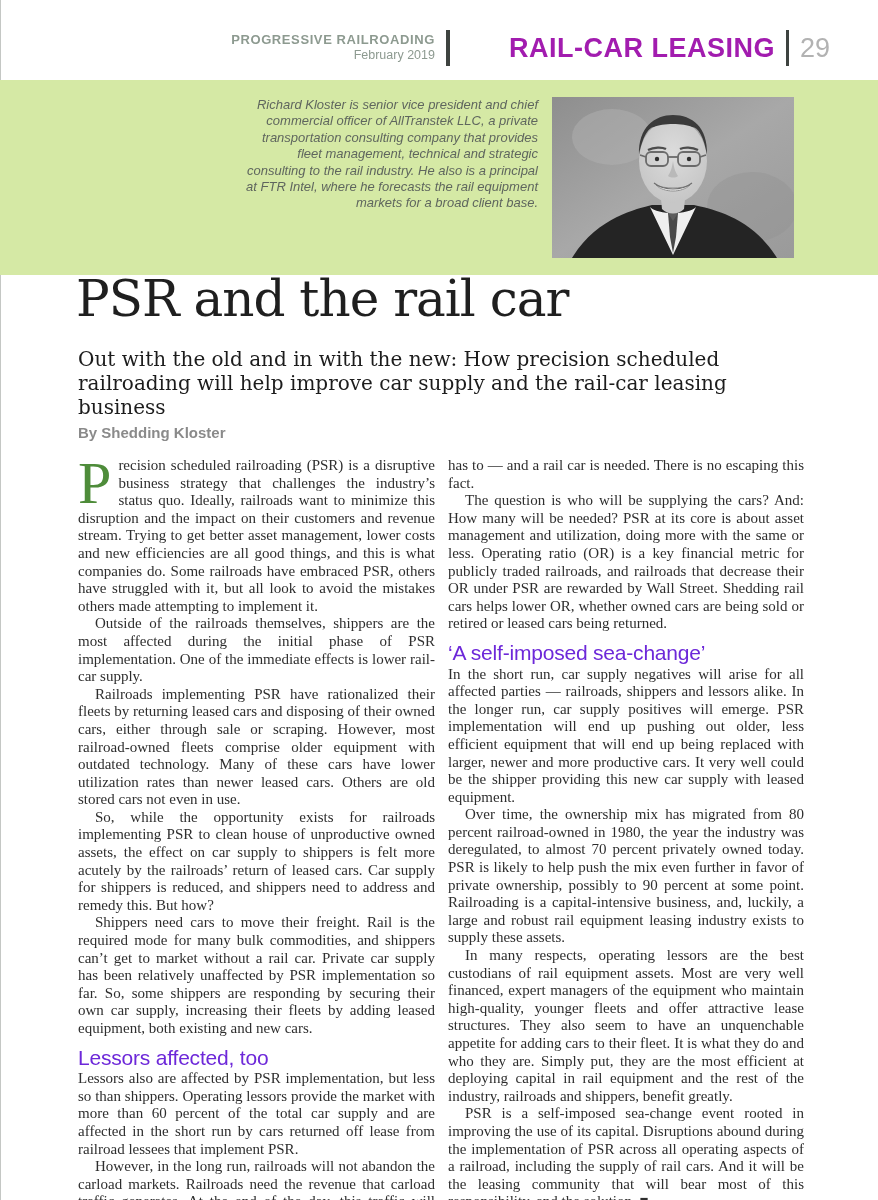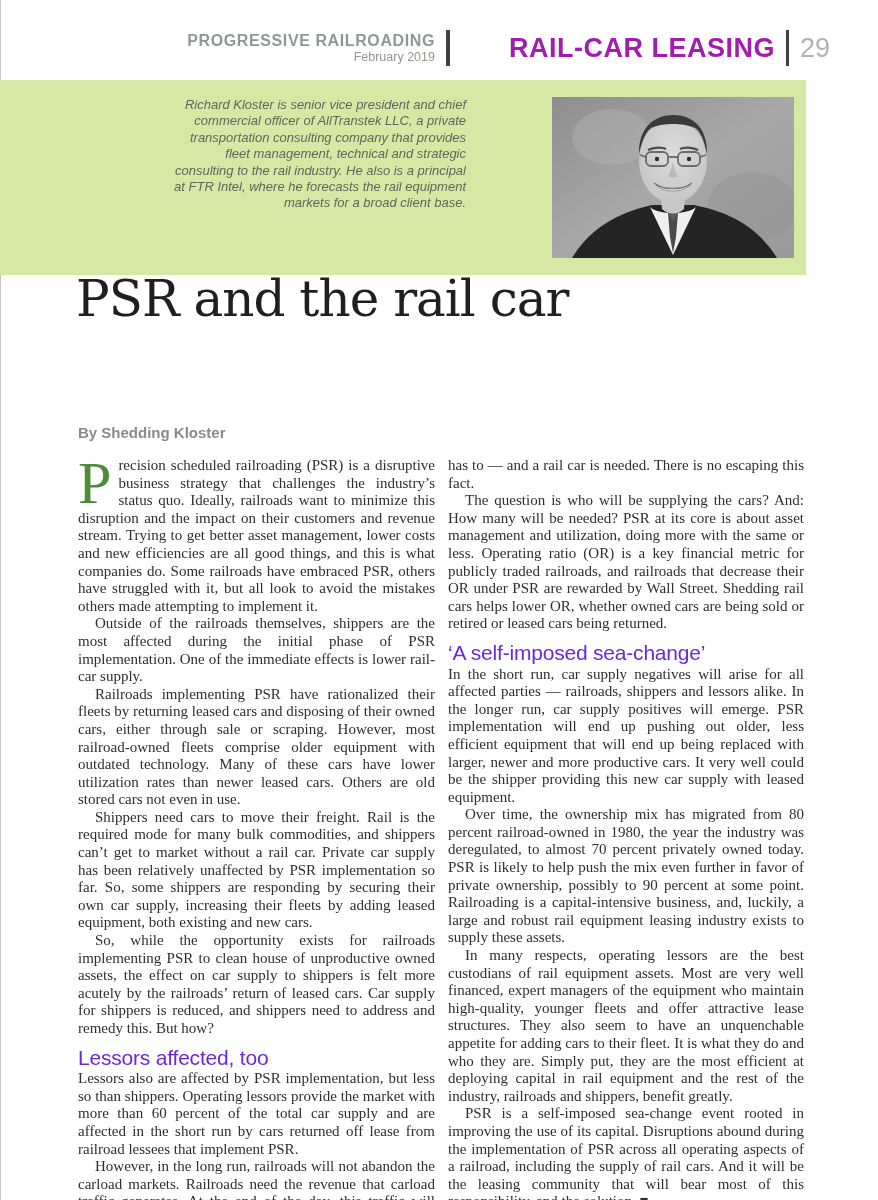--- a/index.html
+++ b/index.html
@@ -16,37 +16,37 @@
   .header{
     position:absolute;top:30px;right:48px;
     display:flex;align-items:center;
   }
   .masthead{
     text-align:right;
     font-family:"Liberation Sans",sans-serif;
     color:#8d9a90;
     line-height:1.15;
   }
-  .masthead .mast-name{font-weight:bold;font-size:16px;letter-spacing:.6px;}
+  .masthead .mast-name{font-weight:bold;font-size:13px;letter-spacing:.6px;}
   .masthead .mast-date{font-size:12.5px;}
   .hbar{width:4px;height:36px;background:#3e4340;margin:0 11px;}
   .hbar.thin{width:3px;}
   .section-title{
     font-family:"Liberation Sans",sans-serif;
     font-weight:bold;font-size:27px;letter-spacing:.5px;
     color:#a21caf;white-space:nowrap;margin-left:48px;
   }
   .page-number{
     font-family:"Liberation Sans",sans-serif;
     font-weight:normal;font-size:27px;color:#b2b2b2;
   }
 
   
   .band{
-    position:absolute;left:0;top:80px;width:806px;height:195px;
+    position:absolute;left:0;top:80px;width:878px;height:195px;
     background:#d5e9a5;
   }
   .bio{
     position:absolute;top:17px;right:340px;width:300px;
     text-align:right;
     font-family:"Liberation Sans",sans-serif;
     font-style:italic;font-size:13px;line-height:16.4px;
     color:#5f665e;
   }
   .photo{
@@ -157,28 +157,29 @@
       <circle cx="137" cy="62" r="2.2" fill="#2e2e2e"></circle>
 
       <path d="M121,64 C120,72 118,76 116,79 C119,81 124,81 126,79 C124,76 122,72 121,64" fill="#b9b9b9"></path>
 
       <path d="M104,88 C112,96 130,96 138,88 C130,92 112,92 104,88 Z" fill="#fafafa" stroke="#8f8f8f" stroke-width="1"></path>
       <path d="M102,86 C112,94 130,94 140,86" stroke="#6f6f6f" stroke-width="1.2" fill="none"></path>
     </svg>
   </div>
 
   <div class="title">PSR and the rail car</div>
+  <div class="subtitle">Out with the old and in with the new: How precision scheduled railroading will help improve car supply and the rail-car leasing business</div>
   <div class="byline">By Shedding Kloster</div>
 
   <div class="col col-left">
     <p><span class="dropcap">P</span><span>recision scheduled railroading (PSR) is a disruptive business strategy that challenges the industry’s status quo. Ideally, railroads want to minimize this disruption and the impact on their customers and revenue stream. Trying to get better asset management, lower costs and new efficiencies are all good things, and this is what companies do. Some railroads have embraced PSR, others have struggled with it, but all look to avoid the mistakes others made attempting to implement it.</span></p>
     <p class="indent">Outside of the railroads themselves, shippers are the most affected during the initial phase of PSR implementation. One of the immediate effects is lower rail-car supply.</p>
     <p class="indent">Railroads implementing PSR have rationalized their fleets by returning leased cars and disposing of their owned cars, either through sale or scraping. However, most railroad-owned fleets comprise older equipment with outdated technology. Many of these cars have lower utilization rates than newer leased cars. Others are old stored cars not even in use.</p>
+    <p class="indent">So, while the opportunity exists for railroads implementing PSR to clean house of unproductive owned assets, the effect on car supply to shippers is felt more acutely by the railroads’ return of leased cars. Car supply for shippers is reduced, and shippers need to address and remedy this. But how?</p>
     <p class="indent">Shippers need cars to move their freight. Rail is the required mode for many bulk commodities, and shippers can’t get to market without a rail car. Private car supply has been relatively unaffected by PSR implementation so far. So, some shippers are responding by securing their own car supply, increasing their fleets by adding leased equipment, both existing and new cars.</p>
-    <p class="indent">So, while the opportunity exists for railroads implementing PSR to clean house of unproductive owned assets, the effect on car supply to shippers is felt more acutely by the railroads’ return of leased cars. Car supply for shippers is reduced, and shippers need to address and remedy this. But how?</p>
     <h2 class="col-heading">Lessors affected, too</h2>
     <p>Lessors also are affected by PSR implementation, but less so than shippers. Operating lessors provide the market with more than 60 percent of the total car supply and are affected in the short run by cars returned off lease from railroad lessees that implement PSR.</p>
     <p class="indent">However, in the long run, railroads will not abandon the carload markets. Railroads need the revenue that carload traffic generates. At the end of the day, this traffic will move — it</p>
   </div>
 
   <div class="col col-right">
     <p>has to — and a rail car is needed. There is no escaping this fact.</p>
     <p class="indent">The question is who will be supplying the cars? And: How many will be needed? PSR at its core is about asset management and utilization, doing more with the same or less. Operating ratio (OR) is a key financial metric for publicly traded railroads, and railroads that decrease their OR under PSR are rewarded by Wall Street. Shedding rail cars helps lower OR, whether owned cars are being sold or retired or leased cars being returned.</p>
     <h2 class="col-heading">‘A self-imposed sea-change’</h2>
     <p>In the short run, car supply negatives will arise for all affected parties — railroads, shippers and lessors alike. In the longer run, car supply positives will emerge. PSR implementation will end up pushing out older, less efficient equipment that will end up being replaced with larger, newer and more productive cars. It very well could be the shipper providing this new car supply with leased equipment.</p>

